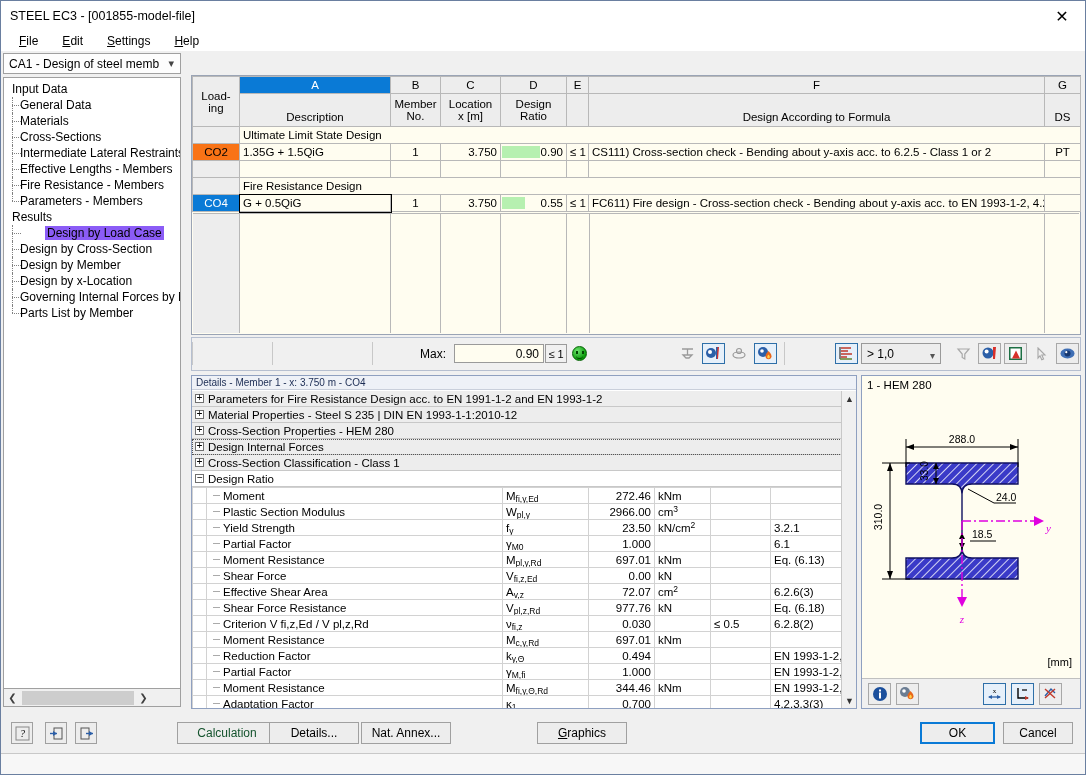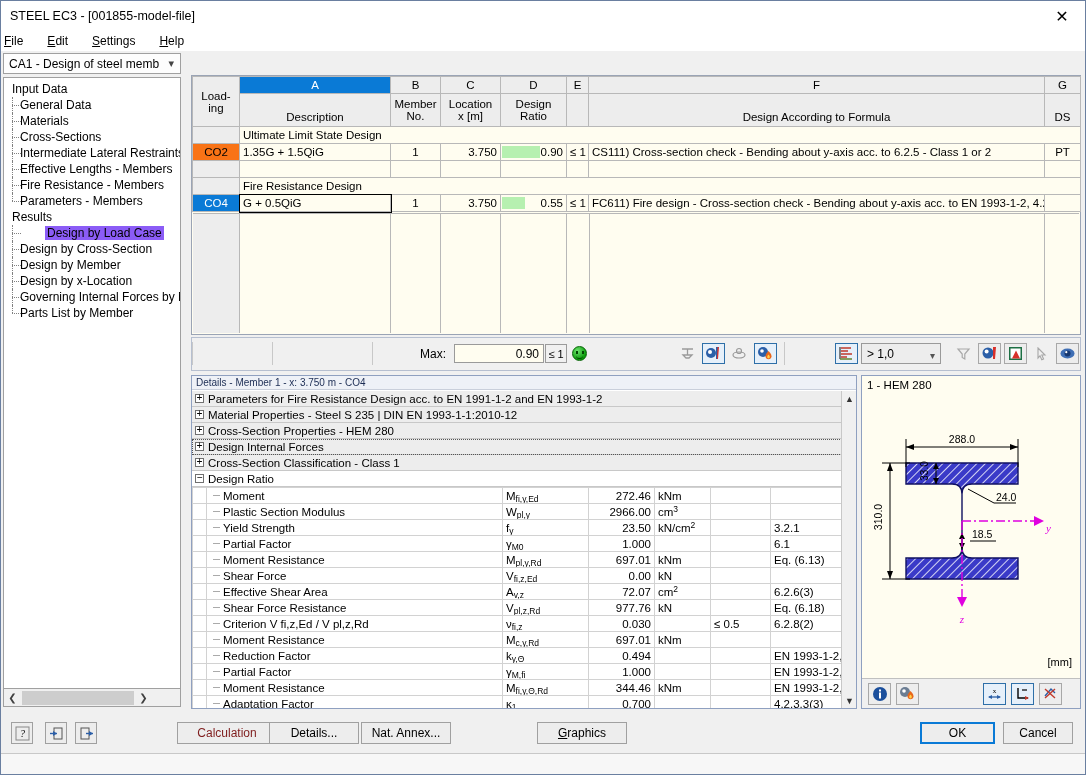--- a/index.html
+++ b/index.html
@@ -16,21 +16,21 @@
          border:1px solid #6a7fa0; }
   
   .titlebar { height:30px; background:#ffffff; display:flex; align-items:center;
               padding-left:9px; position:relative; }
   .titlebar .title { font-size:12.5px; color:#000; }
   .closebtn { position:absolute; right:0; top:0; width:46px; height:30px;
               display:flex; align-items:center; justify-content:center;
               font-size:16px; color:#000; cursor:pointer; }
   
   .menubar { height:20px; background:#ffffff; display:flex; align-items:center;
-             padding-left:0; gap:18px; }
+             padding-left:15px; gap:18px; }
   .menuitem { font-size:12px; cursor:default; padding:1px 3px; }
   .menuitem u { text-decoration:underline; }
   
   .body-area { position:absolute; left:0; top:50px; width:1084px; height:660px;
                background:#f0f0f0; }
   
   .leftpanel { position:absolute; left:2px; top:2px; width:180px; height:656px; }
   .combo { width:178px; height:21px; background:#fdfdfd; border:1px solid #a0a0a0;
            display:flex; align-items:center; padding-left:5px; font-size:12px;
            position:relative; cursor:pointer; }
@@ -166,21 +166,21 @@
   .cbtn { width:23px; height:22px; display:flex; align-items:center;
           justify-content:center; border:1px solid #a8a8a8; background:#ededed;
           cursor:pointer; }
   .cbtn.framed { border:1px solid #2e6fa8; background:#e6f0fa; }
   
   .bottombar { position:absolute; left:0; top:712px; width:1084px; height:40px;
                background:#f0f0f0; }
   .btn { height:22px; background:#ededed; border:1px solid #a0a0a0; font-size:12px;
          display:flex; align-items:center; justify-content:center; cursor:pointer;
          position:absolute; top:9px; }
-  .btn.disabled { color:#7f1d1d; }
+  .btn.disabled { color:#14532d; }
   .btn.primary { border:2px solid #0a7ad6; background:#ededed; }
   .ibtn { position:absolute; top:9px; width:22px; height:22px; background:#ededed;
           border:1px solid #a0a0a0; display:flex; align-items:center;
           justify-content:center; cursor:pointer; }
   .statusbar { position:absolute; left:0; top:752px; width:1084px; height:21px;
                background:#f7f7f7; border-top:1px solid #c8c8c8; }
 </style>
 </head>
 <body>
 

